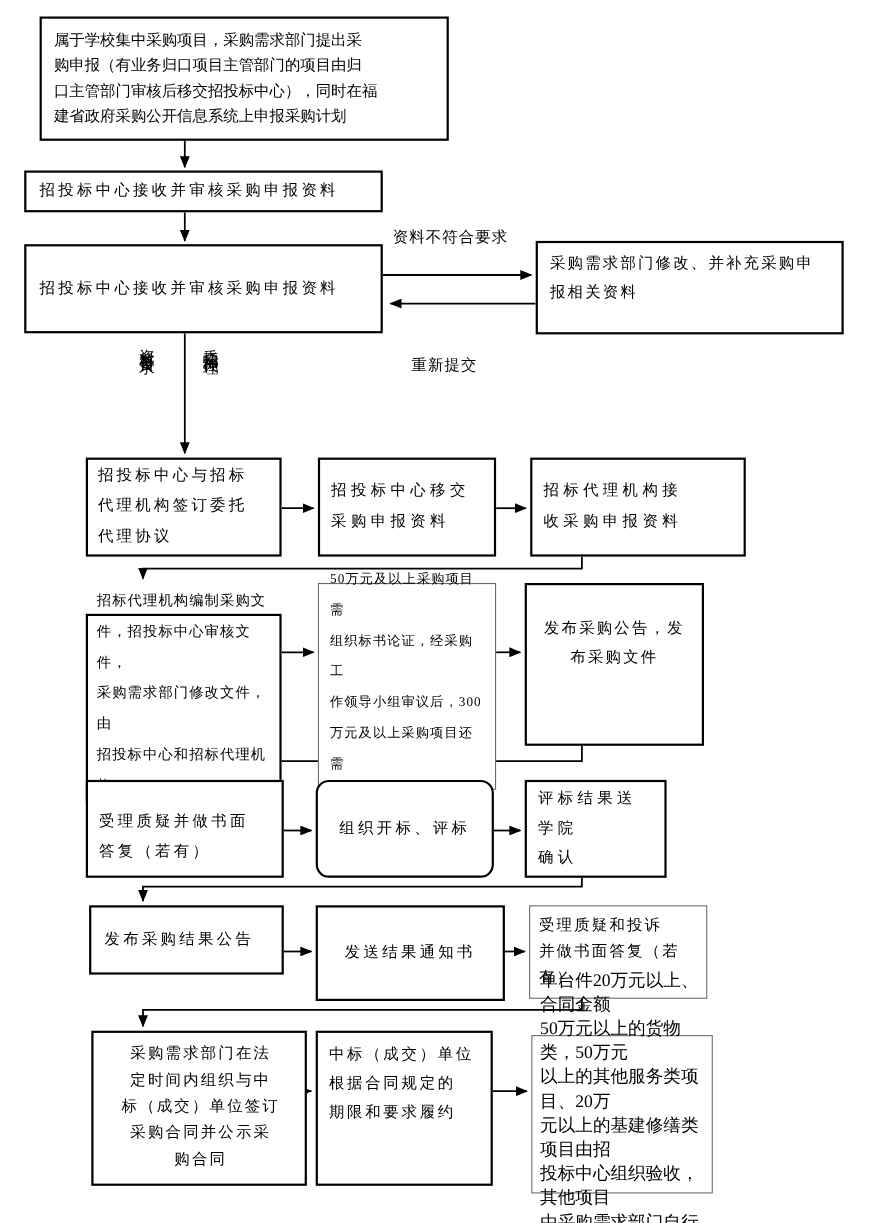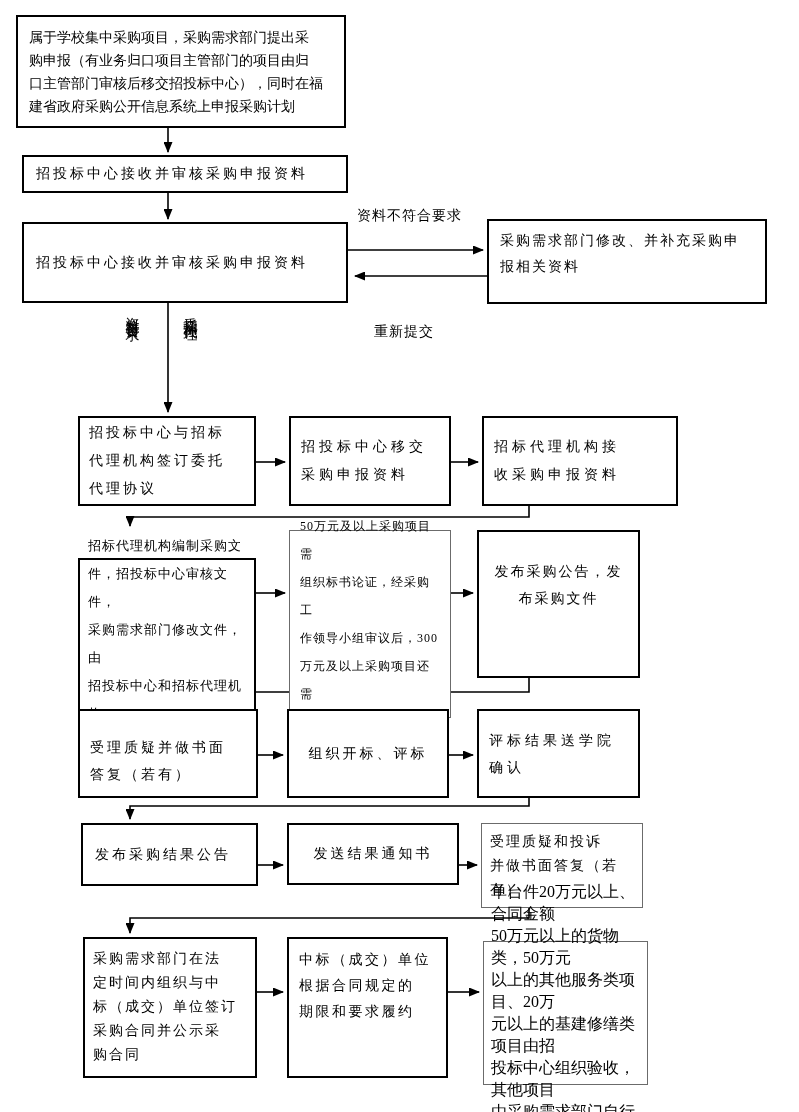--- a/index.html
+++ b/index.html
@@ -51,21 +51,21 @@
     <line x1="258" y1="755" x2="283" y2="755" marker-end="url(#ah)"></line>
     <line x1="449" y1="755" x2="473" y2="755" marker-end="url(#ah)"></line>
     <polyline points="529,798 529,806 130,806 130,819" marker-end="url(#ah)"></polyline>
     <line x1="258" y1="865" x2="283" y2="865" marker-end="url(#ah)"></line>
     <line x1="459" y1="865" x2="477" y2="865" marker-end="url(#ah)"></line>
     <polyline points="529,908 529,918 130,918 130,933" marker-end="url(#ah)"></polyline>
     <line x1="257" y1="992" x2="283" y2="992" marker-end="url(#ah)"></line>
     <line x1="448" y1="992" x2="479" y2="992" marker-end="url(#ah)"></line>
   </svg>
 
-  <div class="node" style="left:16px; top:15px; width:330px; height:113px; padding:6px 11px; line-height:23px;">属于学校集中采购项目，采购需求部门提出采
+  <div class="node" style="left:36px; top:15px; width:372px; height:113px; padding:6px 11px; line-height:23px;">属于学校集中采购项目，采购需求部门提出采
 购申报（有业务归口项目主管部门的项目由归
 口主管部门审核后移交招投标中心），同时在福
 建省政府采购公开信息系统上申报采购计划</div>
 
   <div class="node" style="left:22px; top:155px; width:326px; height:38px; padding:0 12px; letter-spacing:3px;">招投标中心接收并审核采购申报资料</div>
 
   <div class="node" style="left:22px; top:222px; width:326px; height:81px; padding:0 12px; letter-spacing:3px;">招投标中心接收并审核采购申报资料</div>
 
   <div class="node t" style="left:487px; top:219px; width:280px; height:85px; padding:7px 11px; letter-spacing:2px;">采购需求部门修改、并补充采购申
 报相关资料</div>
@@ -91,31 +91,31 @@
   <div class="node thin" style="left:289px; top:530px; width:162px; height:188px; padding:0 10px; font-size:12px; line-height:28px; letter-spacing:1px;">50万元及以上采购项目需
 组织标书论证，经采购工
 作领导小组审议后，300
 万元及以上采购项目还需
 送学院确认</div>
   <div class="node c" style="left:477px; top:530px; width:163px; height:148px; padding:0 8px; padding-bottom:38px; line-height:27px; letter-spacing:2px;">发布采购公告，发
 布采购文件</div>
 
   <div class="node" style="left:78px; top:709px; width:180px; height:89px; padding:14px 10px 0 10px; line-height:27px; letter-spacing:3px; justify-content:center;">受理质疑并做书面
 答复（若有）</div>
-  <div class="node c" style="left:287px; top:709px; width:162px; height:89px; padding:0 6px; letter-spacing:3px;">组织开标、评标</div>
-  <div class="node" style="left:477px; top:709px; width:163px; height:89px; padding:0 10px; line-height:27px; letter-spacing:4px;">评标结果送学院
+  <div class="node c" style="left:287px; top:709px; width:162px; height:89px; padding:0 6px; letter-spacing:3px;border-radius:12px;">组织开标、评标</div>
+  <div class="node" style="left:477px; top:709px; width:129px; height:89px; padding:0 10px; line-height:27px; letter-spacing:4px;">评标结果送学院
 确认</div>
 
   <div class="node" style="left:81px; top:823px; width:177px; height:63px; padding:0 12px; letter-spacing:3px;">发布采购结果公告</div>
-  <div class="node c" style="left:287px; top:823px; width:172px; height:62px; padding:0 6px; letter-spacing:3px;">发送结果通知书</div>
+  <div class="node c" style="left:287px; top:823px; width:172px; height:87px; padding:0 6px; letter-spacing:3px;">发送结果通知书</div>
   <div class="node thin" style="left:481px; top:823px; width:162px; height:85px; padding:0 8px; line-height:24px; letter-spacing:2px;">受理质疑和投诉
 并做书面答复（若
 有）</div>
 
-  <div class="node t" style="left:83px; top:937px; width:174px; height:141px; padding:8px 5px 0 8px; line-height:24px; letter-spacing:2px;">采购需求部门在法
+  <div class="node t" style="left:83px; top:937px; width:196px; height:141px; padding:8px 5px 0 8px; line-height:24px; letter-spacing:2px;text-align:center;">采购需求部门在法
 定时间内组织与中
 标（成交）单位签订
 采购合同并公示采
 购合同</div>
   <div class="node t" style="left:287px; top:937px; width:161px; height:141px; padding:8px 8px 0 10px; line-height:26px; letter-spacing:2.5px;">中标（成交）单位
 根据合同规定的
 期限和要求履约</div>
   <div class="node thin" style="left:483px; top:941px; width:165px; height:144px; padding:16px 7px; font-size:16px; line-height:22px;">单台件20万元以上、合同金额
 50万元以上的货物类，50万元
 以上的其他服务类项目、20万

